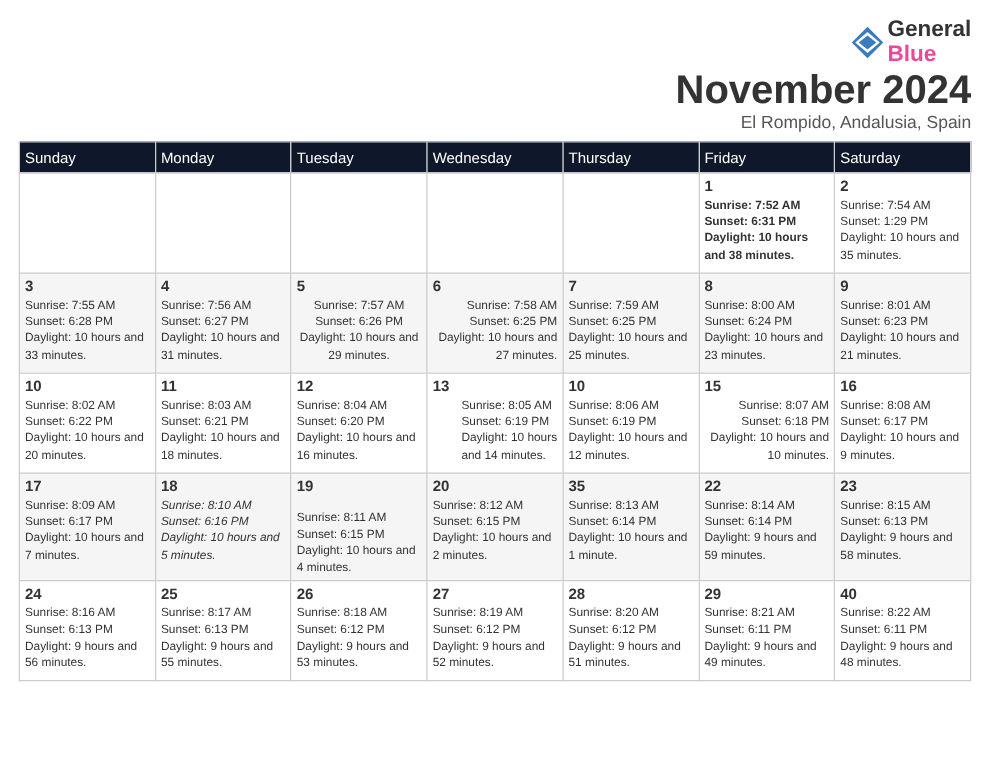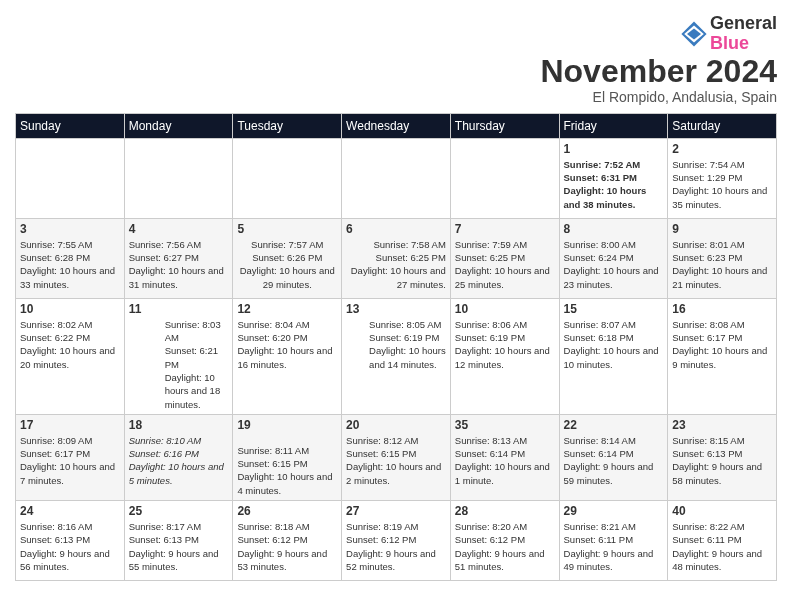--- a/index.html
+++ b/index.html
@@ -201,21 +201,21 @@
         </tr>
         <tr>
           <td>
             <span class="day-number">10</span>
             <div class="day-info" style="white-space: pre-line;">Sunrise: 8:02 AM
 Sunset: 6:22 PM
 Daylight: 10 hours and 20 minutes.</div>
           </td>
           <td>
             <span class="day-number">11</span>
-            <div class="day-info" style="white-space: pre-line; margin-left: 36px;">Sunrise: 8:03 AM
+            <div class="day-info" style="white-space: pre-line;">Sunrise: 8:03 AM
 Sunset: 6:21 PM
 Daylight: 10 hours and 18 minutes.</div>
           </td>
           <td>
             <span class="day-number">12</span>
             <div class="day-info" style="white-space: pre-line;">Sunrise: 8:04 AM
 Sunset: 6:20 PM
 Daylight: 10 hours and 16 minutes.</div>
           </td>
           <td>
@@ -225,21 +225,21 @@
 Daylight: 10 hours and 14 minutes.</div>
           </td>
           <td>
             <span class="day-number">10</span>
             <div class="day-info" style="white-space: pre-line;">Sunrise: 8:06 AM
 Sunset: 6:19 PM
 Daylight: 10 hours and 12 minutes.</div>
           </td>
           <td>
             <span class="day-number">15</span>
-            <div class="day-info" style="white-space: pre-line;">Sunrise: 8:07 AM
+            <div class="day-info" style="white-space: pre-line; text-align: right;">Sunrise: 8:07 AM
 Sunset: 6:18 PM
 Daylight: 10 hours and 10 minutes.</div>
           </td>
           <td>
             <span class="day-number">16</span>
             <div class="day-info" style="white-space: pre-line;">Sunrise: 8:08 AM
 Sunset: 6:17 PM
 Daylight: 10 hours and 9 minutes.</div>
           </td>
         </tr>

